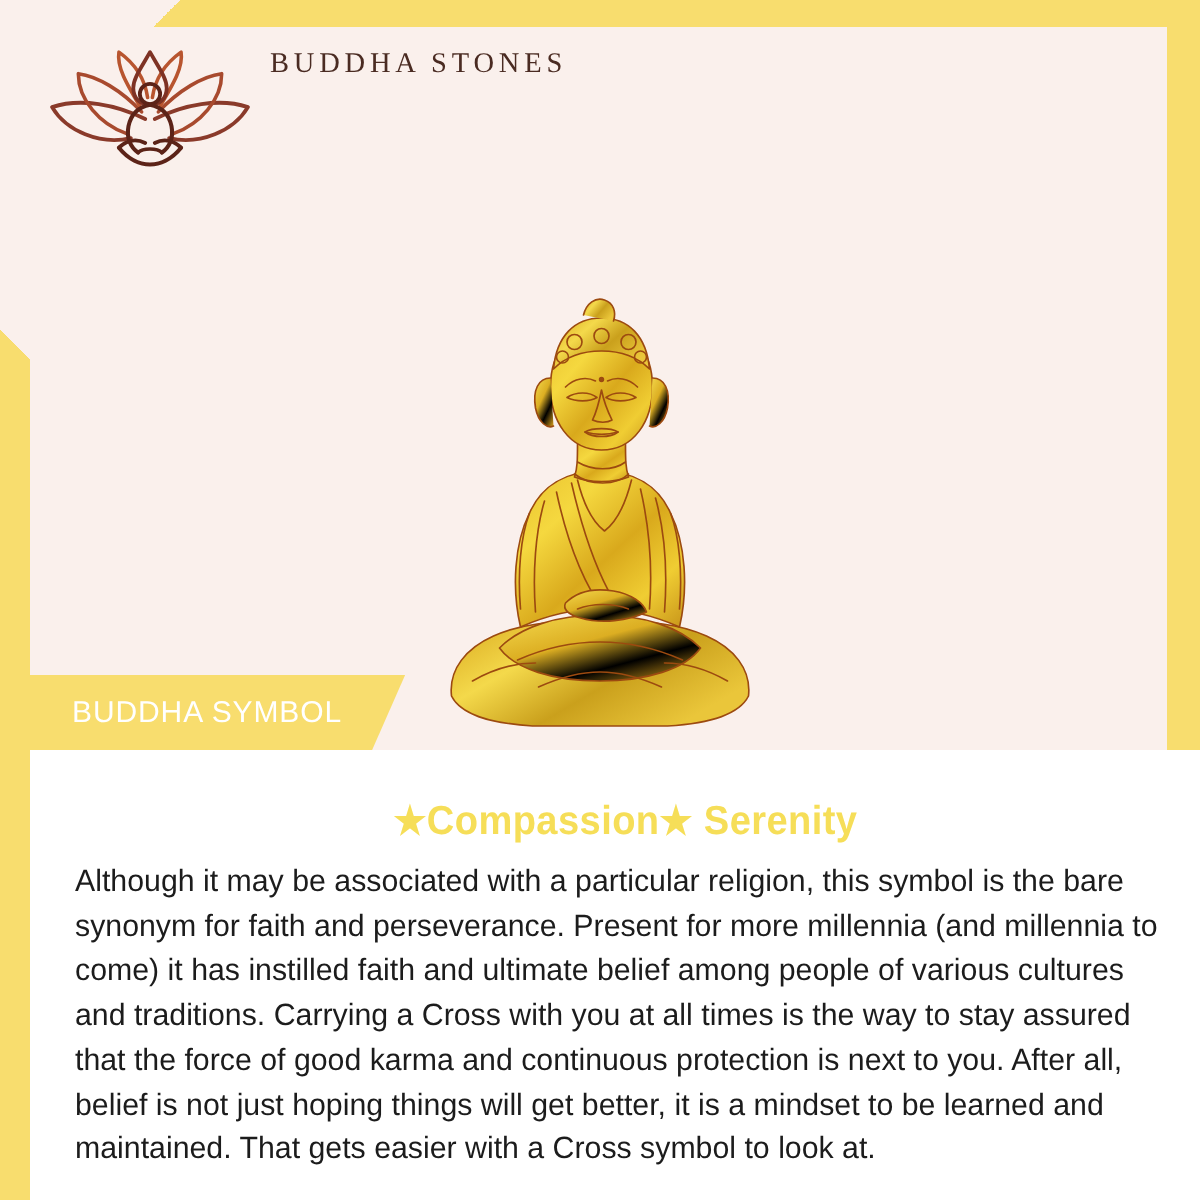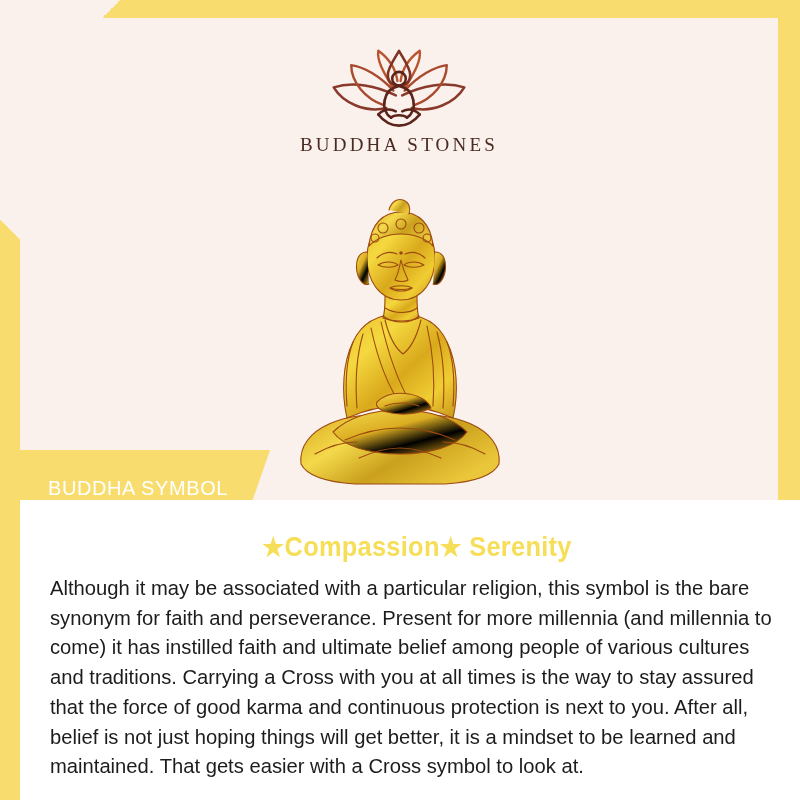--- a/index.html
+++ b/index.html
@@ -83,23 +83,21 @@
     background: linear-gradient(to bottom left, #f8dd6e 50%, transparent 50%);
   }
 
   
   .header {
     position: absolute;
     top: 18px;
     left: 20px;
     right: 22px;
     display: flex;
-    flex-direction: column;
-    align-items: center;
-    padding-top: 28px;
+    padding-top: 12px;
   }
   .logo-mark {
     width: 160px;
     height: 86px;
     display: block;
   }
   .brand-name {
     margin-top: 2px;
     font-family: "Liberation Serif", serif;
     font-size: 19px;
@@ -146,21 +144,21 @@
     height: 295px;
     display: block;
   }
 
   
   .symbol-tag {
     position: absolute;
     left: 20px;
     top: 450px;
     height: 50px;
-    padding: 13px 42px 0 28px;
+    padding: 0 42px 0 28px;
     background: #f8dd6e;
     display: flex;
     align-items: center;
     clip-path: polygon(0 0, 100% 0, calc(100% - 22px) 100%, 0 100%);
   }
   .symbol-tag-label {
     font-family: "Liberation Sans", sans-serif;
     font-size: 20px;
     color: #ffffff;
     letter-spacing: 0.6px;

